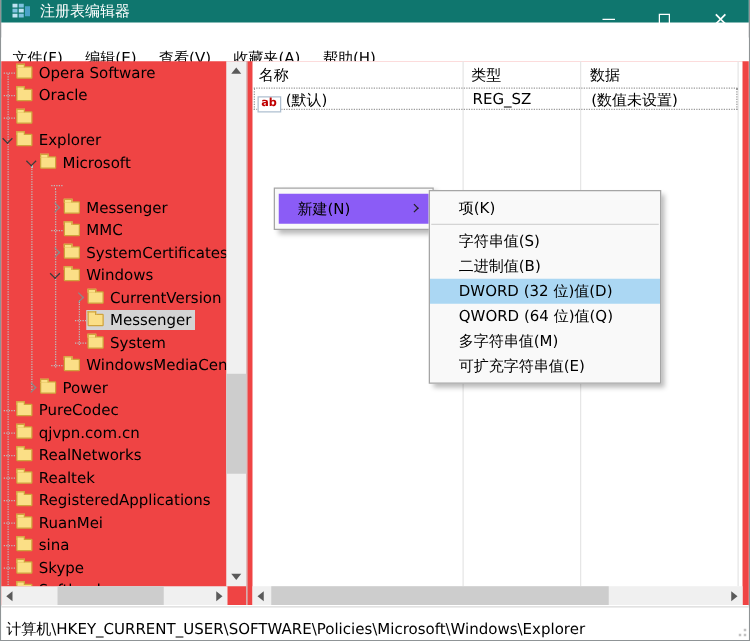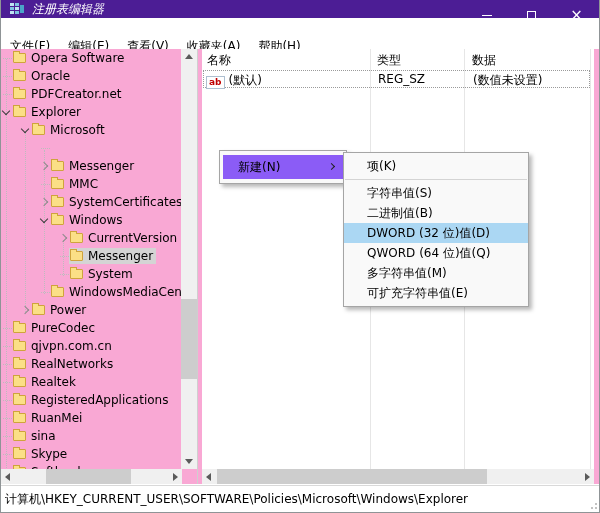--- a/index.html
+++ b/index.html
@@ -2,37 +2,37 @@
 <html><head>
 <meta charset="utf-8">
 <style>
   * { margin:0; padding:0; box-sizing:border-box; }
   html,body { width:600px; height:513px; overflow:hidden; }
   body { font-family:"DejaVu Sans","Liberation Sans",sans-serif; font-size:12px; color:#000; }
   .window { position:relative; width:600px; height:513px; background:#fff;
             border:1px solid #8f9496; border-top:none; }
 
   
-  .titlebar { position:absolute; left:0; top:0; width:100%; height:18px; background:#4c1d95;
-              display:flex; align-items:center; color:#fff;font-style:italic; }
+  .titlebar { position:absolute; left:0; top:0; width:100%; height:18px; background:#0f766e;
+              display:flex; align-items:center; color:#fff; }
   .app-icon { width:16px; height:16px; margin:0 7px 0 8px; }
   .title-text { font-size:12px; }
   .caption-btns { position:absolute; right:0; top:0; height:30px; display:flex; }
   .cap-btn { width:45px; height:30px; display:flex; align-items:center; justify-content:center;
              color:#fff; font-size:13px; }
   .cap-btn .maxbox { width:9px; height:9px; border:1px solid #fff; display:inline-block; }
   .cap-btn .minline { width:10px; height:1px; background:#fff; display:inline-block; }
 
   
   .menubar { position:absolute; left:0; top:30px; width:100%; height:34px; background:#fff;
              border-bottom:1px solid #d9d9d9; display:flex; align-items:center; }
   .menubar-item { padding:0 9px; height:18px; display:flex; align-items:center; }
 
   
-  .main { position:absolute; left:0; top:49px; width:598px; height:435px; background:#f9a8d4; }
+  .main { position:absolute; left:0; top:49px; width:598px; height:435px; background:#ef4444; }
   .treepane { position:absolute; left:0; top:0; width:197px; height:435px;
               border-right:1px solid #cfcfcf; }
   .tree-viewport { position:absolute; left:0; top:0; width:181px; height:420px; overflow:hidden; }
   .tree-guides { position:absolute; left:0; top:0; width:181px; height:420px; pointer-events:none; }
   .guide { position:absolute; border-left:1px dotted #bdbdbd; width:0; }
 
   .tree-row { position:relative; height:18px; display:flex; align-items:center; white-space:nowrap; }
   .tree-row::before { content:""; position:absolute; top:9px; left:calc(var(--ind)*1px + 2px);
                       width:9px; border-top:1px dotted #bdbdbd; }
   .tree-row.has-arrow::before { display:none; }
@@ -81,21 +81,21 @@
   .submenu { left:342px; top:152px; width:186px; z-index:6; padding:3px 0; }
   .mi { position:relative; height:20px; display:flex; align-items:center; padding-left:23px; }
   .mi.hl-strong { background:#8b5cf6;padding-left:15px; }
   .mi.hl { background:#abd7f3; }
   .mi-sep { border-top:1px solid #d4d4d4; margin:3px 1px; }
   .sub-arrow { position:absolute; right:9px; top:7px; width:5px; height:5px;
       border-right:1px solid #222; border-bottom:1px solid #222; transform:rotate(-45deg); }
 
   
   .statusbar { position:absolute; left:0; top:485px; width:598px; height:27px; background:#fff;
-               border-top:1px solid #d9d9d9; display:flex; align-items:center; padding-left:4px; }
+               border-top:1px solid #d9d9d9; display:flex; align-items:flex-end; padding-left:4px; }
   .grip { position:absolute; right:2px; bottom:3px; width:10px; height:10px; }
   .grip i { position:absolute; width:2px; height:2px; background:#c2c2c2; }
 </style>
 </head>
 <body>
 
 <div class="window">
 
   <div class="titlebar">
     <svg class="app-icon" viewBox="0 0 16 16">
@@ -161,21 +161,20 @@
               <span class="tw-arrow"></span>
               <span class="item-box">
                 <span class="folder-icon"></span>
                 <span>Oracle</span>
               </span>
             </div>
             <div class="tree-row" style="--ind: 0;">
               <span class="tw-arrow"></span>
               <span class="item-box">
                 <span class="folder-icon"></span>
-                <span>PDFCreator.net</span>
               </span>
             </div>
             <div class="tree-row has-arrow" style="--ind: 0;">
               <span class="tw-arrow arr-down"></span>
               <span class="item-box">
                 <span class="folder-icon"></span>
                 <span>Explorer</span>
               </span>
             </div>
             <div class="tree-row has-arrow" style="--ind: 19;">

